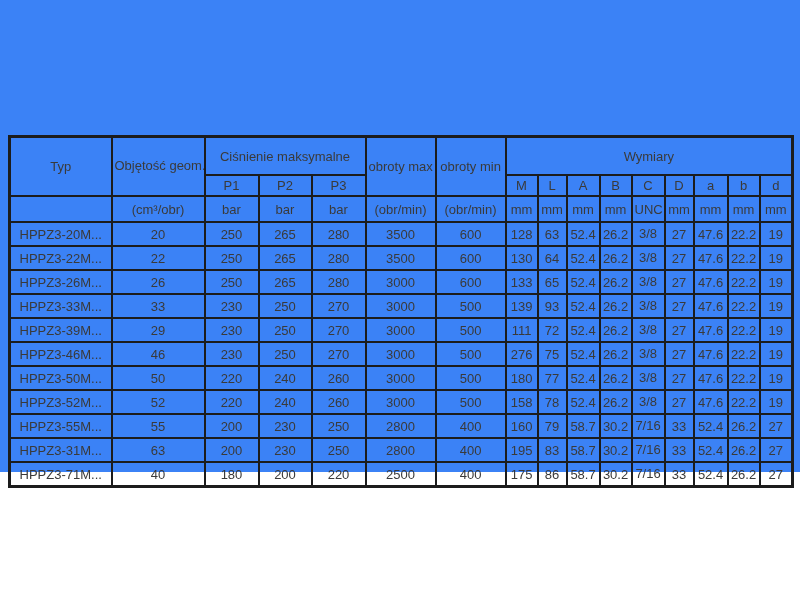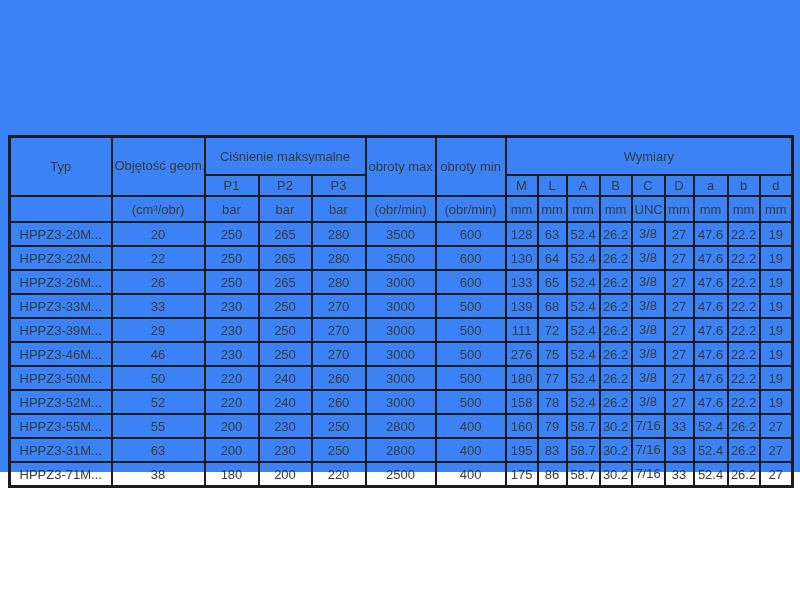--- a/index.html
+++ b/index.html
@@ -180,21 +180,21 @@
         </tr>
         <tr>
           <td>HPPZ3-33M...</td>
           <td>33</td>
           <td>230</td>
           <td>250</td>
           <td>270</td>
           <td>3000</td>
           <td>500</td>
           <td class="dim">139</td>
-          <td class="dim">68</td>
+          <td class="dim">93</td>
           <td class="dim">52.4</td>
           <td class="dim">26.2</td>
           <td class="dim frac">3/8</td>
           <td class="dim">27</td>
           <td class="dim">47.6</td>
           <td class="dim">22.2</td>
           <td class="dim">19</td>
         </tr>
         <tr>
           <td>HPPZ3-39M...</td>
@@ -299,21 +299,21 @@
           <td class="dim">58.7</td>
           <td class="dim">30.2</td>
           <td class="dim frac">7/16</td>
           <td class="dim">33</td>
           <td class="dim">52.4</td>
           <td class="dim">26.2</td>
           <td class="dim">27</td>
         </tr>
         <tr>
           <td>HPPZ3-71M...</td>
-          <td>38</td>
+          <td>40</td>
           <td>180</td>
           <td>200</td>
           <td>220</td>
           <td>2500</td>
           <td>400</td>
           <td class="dim">175</td>
           <td class="dim">86</td>
           <td class="dim">58.7</td>
           <td class="dim">30.2</td>
           <td class="dim frac">7/16</td>

